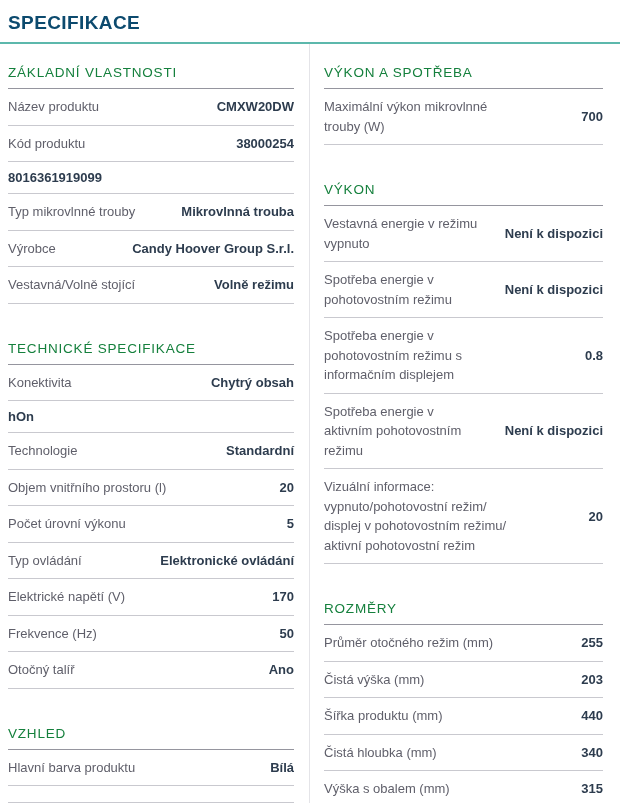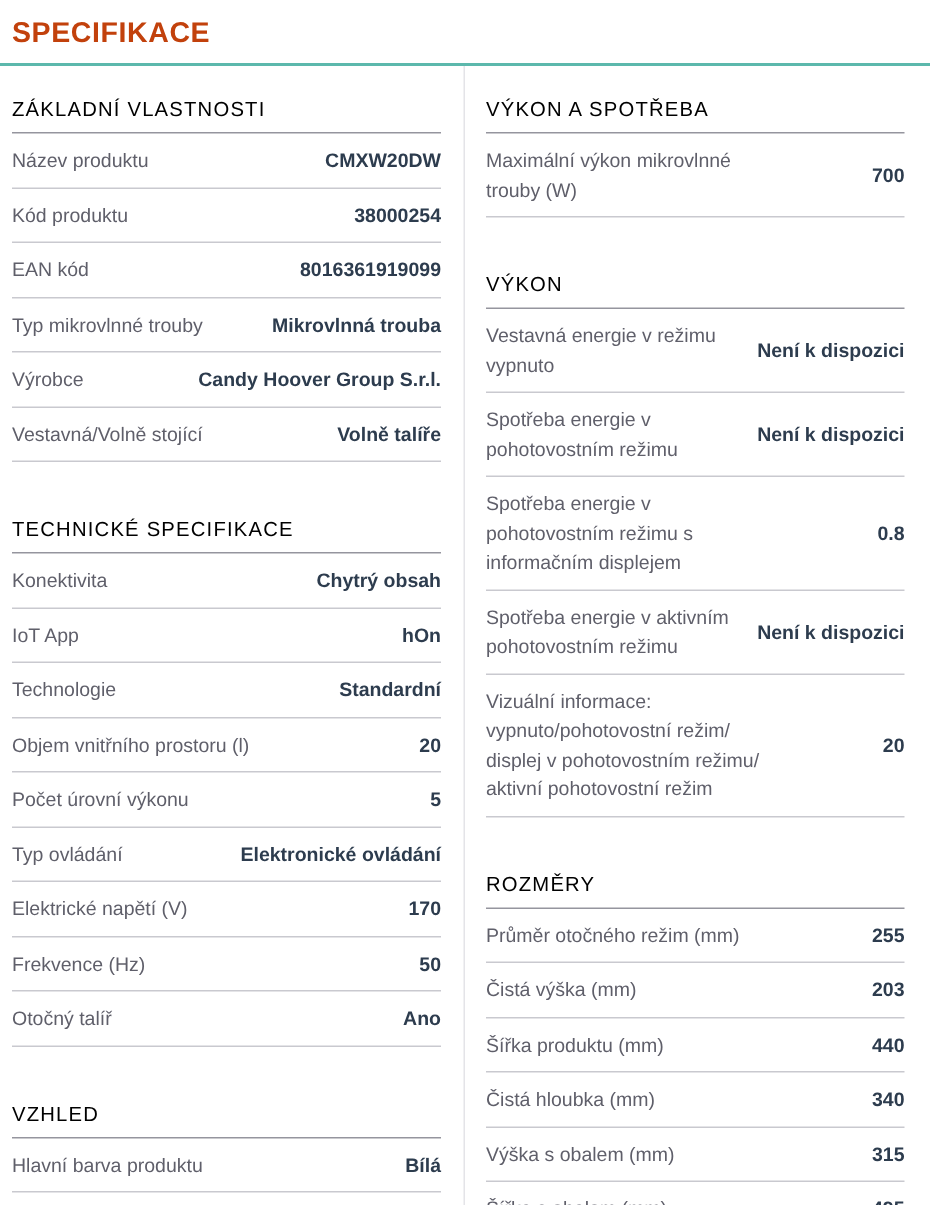--- a/index.html
+++ b/index.html
@@ -9,21 +9,21 @@
     color: #32323e;
     width: 620px;
     min-height: 803px;
     overflow: hidden;
   }
   .page { width: 620px; }
   .page-title {
     font-size: 19px;
     font-weight: bold;
     letter-spacing: 0.4px;
-    color: #c2410c;
+    color: #0c4a6e;
     padding: 12px 8px 0 8px;
     line-height: 22px;
   }
   .accent-rule {
     height: 2px;
     background: #5cb8ac;
     margin-top: 8px;
     width: 100%;
   }
   .columns {
@@ -40,29 +40,29 @@
   }
   .col-right {
     padding: 0 17px 4px 14px;
   }
   .section { margin-top: 21px; }
   .section + .section { margin-top: 37px; }
   .section-heading {
     font-size: 13.5px;
     font-weight: normal;
     letter-spacing: 0.8px;
-    color: #000000;
+    color: #15803d;
     padding-bottom: 8px;
     border-bottom: 1px solid #95959e;
   }
   .row {
     display: flex;
     justify-content: space-between;
     align-items: center;
-    gap: 0;
+    gap: 20px;
     padding: 8px 0;
     border-bottom: 1px solid #c9c9cf;
   }
   .row .label {
     font-size: 13px;
     color: #5f5f6a;
     line-height: 1.5;
     flex: 1 1 auto;
   }
   .col-right .row .label { max-width: 185px; }
@@ -88,44 +88,42 @@
           <h2 class="section-heading">ZÁKLADNÍ VLASTNOSTI</h2>
           <div class="row">
             <span class="label">Název produktu</span>
             <span class="value">CMXW20DW</span>
           </div>
           <div class="row">
             <span class="label">Kód produktu</span>
             <span class="value">38000254</span>
           </div>
           <div class="row">
-            <span class="label">EAN kód</span>
             <span class="value">8016361919099</span>
           </div>
           <div class="row">
             <span class="label">Typ mikrovlnné trouby</span>
             <span class="value">Mikrovlnná trouba</span>
           </div>
           <div class="row">
             <span class="label">Výrobce</span>
             <span class="value">Candy Hoover Group S.r.l.</span>
           </div>
           <div class="row">
             <span class="label">Vestavná/Volně stojící</span>
-            <span class="value">Volně talíře</span>
+            <span class="value">Volně režimu</span>
           </div>
         </div>
         <div class="section">
           <h2 class="section-heading">TECHNICKÉ SPECIFIKACE</h2>
           <div class="row">
             <span class="label">Konektivita</span>
             <span class="value">Chytrý obsah</span>
           </div>
           <div class="row">
-            <span class="label">IoT App</span>
             <span class="value">hOn</span>
           </div>
           <div class="row">
             <span class="label">Technologie</span>
             <span class="value">Standardní</span>
           </div>
           <div class="row">
             <span class="label">Objem vnitřního prostoru (l)</span>
             <span class="value">20</span>
           </div>

